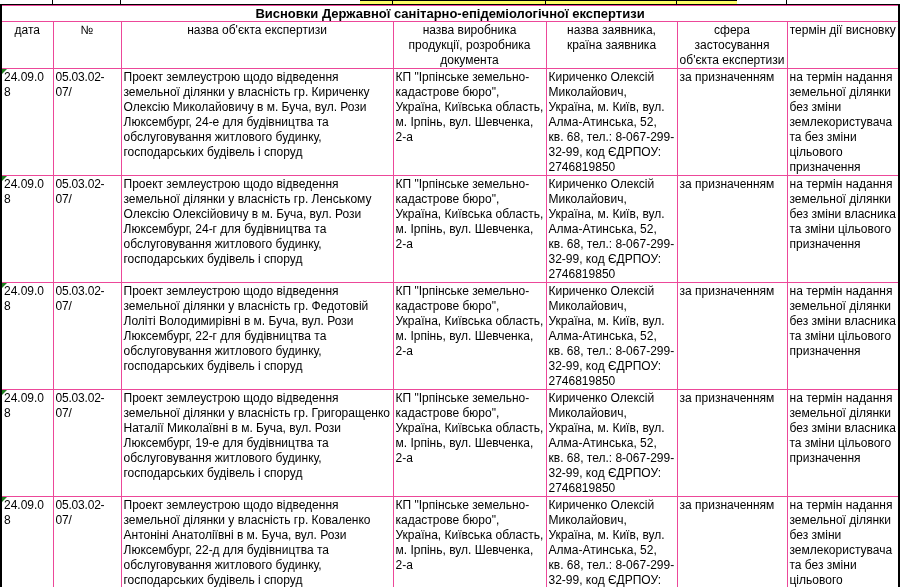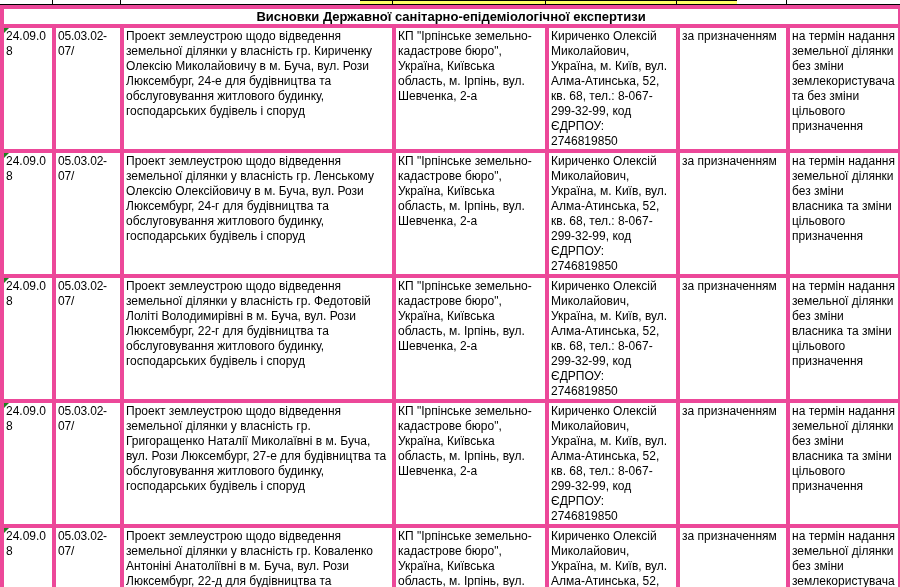--- a/index.html
+++ b/index.html
@@ -7,21 +7,21 @@
   .page { width:900px; height:587px; position:relative; overflow:hidden; background:#fff; }
 
   
   .top-strip { position:relative; height:4px; border-bottom:1px solid #000; background:#fff; }
   .top-strip .yellow-frag { position:absolute; left:360px; top:0; width:377px; height:4px;
                             background:#ffff66; border-top:1px solid #000; box-sizing:border-box; }
   .top-strip .vmark { position:absolute; top:0; width:1px; height:4px; background:#000; }
 
   table.expertise { border-collapse:collapse; table-layout:fixed; width:898px;
                     border-left:2px solid #000; border-right:2px solid #000; }
-  table.expertise td, table.expertise th { border:4px solid #ec4899; vertical-align:top;
+  table.expertise td, table.expertise th { border:1px solid #ec4899; vertical-align:top;
                     font-size:12px; line-height:15px; font-weight:normal;
                     padding:1px 2px 0 2px; overflow:hidden; word-wrap:break-word; }
 
   tr.title-row td { height:15px; text-align:center; font-weight:bold; font-size:13px;
                     line-height:15px; padding:0; }
   tr.header-row th { height:38px; text-align:center; }
   tr.data-row { height:104px; }
   tr.data-row.last td { border-bottom:3px solid #000; }
 
   td.c-date { position:relative; }
@@ -53,20 +53,29 @@
         <col style="width:131px">
         <col style="width:110px">
         <col style="width:112px">
     </colgroup>
 
     <tbody>
         <tr class="title-row">
       <td colspan="7">Висновки Державної санітарно-епідеміологічної експертизи</td>
     </tr>
 
+    <tr class="header-row">
+      <th>дата</th>
+      <th>№</th>
+      <th>назва об'єкта експертизи</th>
+      <th>назва виробника продукції, розробника документа</th>
+      <th>назва заявника, країна заявника</th>
+      <th>сфера застосування об'єкта експертизи</th>
+      <th>термін дії висновку</th>
+    </tr>
 
     <tr class="data-row">
       <td class="c-date"><span class="err-tri"></span><span>24.09.08</span></td>
       <td class="c-num">05.03.02-07/</td>
       <td>Проект землеустрою щодо відведення земельної ділянки у власність гр. Кириченку Олексію Миколайовичу в м. Буча, вул. Рози Люксембург, 24-е для будівництва та обслуговування житлового будинку, господарських будівель і споруд</td>
       <td>КП "Ірпінське земельно-кадастрове бюро", Україна, Київська область, м. Ірпінь, вул. Шевченка, 2-а</td>
       <td>Кириченко Олексій Миколайович, Україна, м. Київ, вул. Алма-Атинська, 52, кв. 68, тел.: 8-067-299-32-99, код ЄДРПОУ: 2746819850</td>
       <td>за призначенням</td>
       <td>на термін надання земельної ділянки без зміни землекористувача та без зміни цільового призначення</td>
     </tr>
@@ -87,21 +96,21 @@
       <td>Проект землеустрою щодо відведення земельної ділянки у власність гр. Федотовій Лоліті Володимирівні в м. Буча, вул. Рози Люксембург, 22-г для будівництва та обслуговування житлового будинку, господарських будівель і споруд</td>
       <td>КП "Ірпінське земельно-кадастрове бюро", Україна, Київська область, м. Ірпінь, вул. Шевченка, 2-а</td>
       <td>Кириченко Олексій Миколайович, Україна, м. Київ, вул. Алма-Атинська, 52, кв. 68, тел.: 8-067-299-32-99, код ЄДРПОУ: 2746819850</td>
       <td>за призначенням</td>
       <td>на термін надання земельної ділянки без зміни власника та зміни цільового призначення</td>
     </tr>
 
     <tr class="data-row">
       <td class="c-date"><span class="err-tri"></span><span>24.09.08</span></td>
       <td class="c-num">05.03.02-07/</td>
-      <td>Проект землеустрою щодо відведення земельної ділянки у власність гр. Григоращенко Наталії Миколаївні в м. Буча, вул. Рози Люксембург, 27-е для будівництва та обслуговування житлового будинку, господарських будівель і споруд</td>
+      <td>Проект землеустрою щодо відведення земельної ділянки у власність гр. Григоращенко Наталії Миколаївні в м. Буча, вул. Рози Люксембург, 19-е для будівництва та обслуговування житлового будинку, господарських будівель і споруд</td>
       <td>КП "Ірпінське земельно-кадастрове бюро", Україна, Київська область, м. Ірпінь, вул. Шевченка, 2-а</td>
       <td>Кириченко Олексій Миколайович, Україна, м. Київ, вул. Алма-Атинська, 52, кв. 68, тел.: 8-067-299-32-99, код ЄДРПОУ: 2746819850</td>
       <td>за призначенням</td>
       <td>на термін надання земельної ділянки без зміни власника та зміни цільового призначення</td>
     </tr>
 
     <tr class="data-row last">
       <td class="c-date"><span class="err-tri"></span><span>24.09.08</span></td>
       <td class="c-num">05.03.02-07/</td>
       <td>Проект землеустрою щодо відведення земельної ділянки у власність гр. Коваленко Антоніні Анатоліївні в м. Буча, вул. Рози Люксембург, 22-д для будівництва та обслуговування житлового будинку, господарських будівель і споруд</td>

